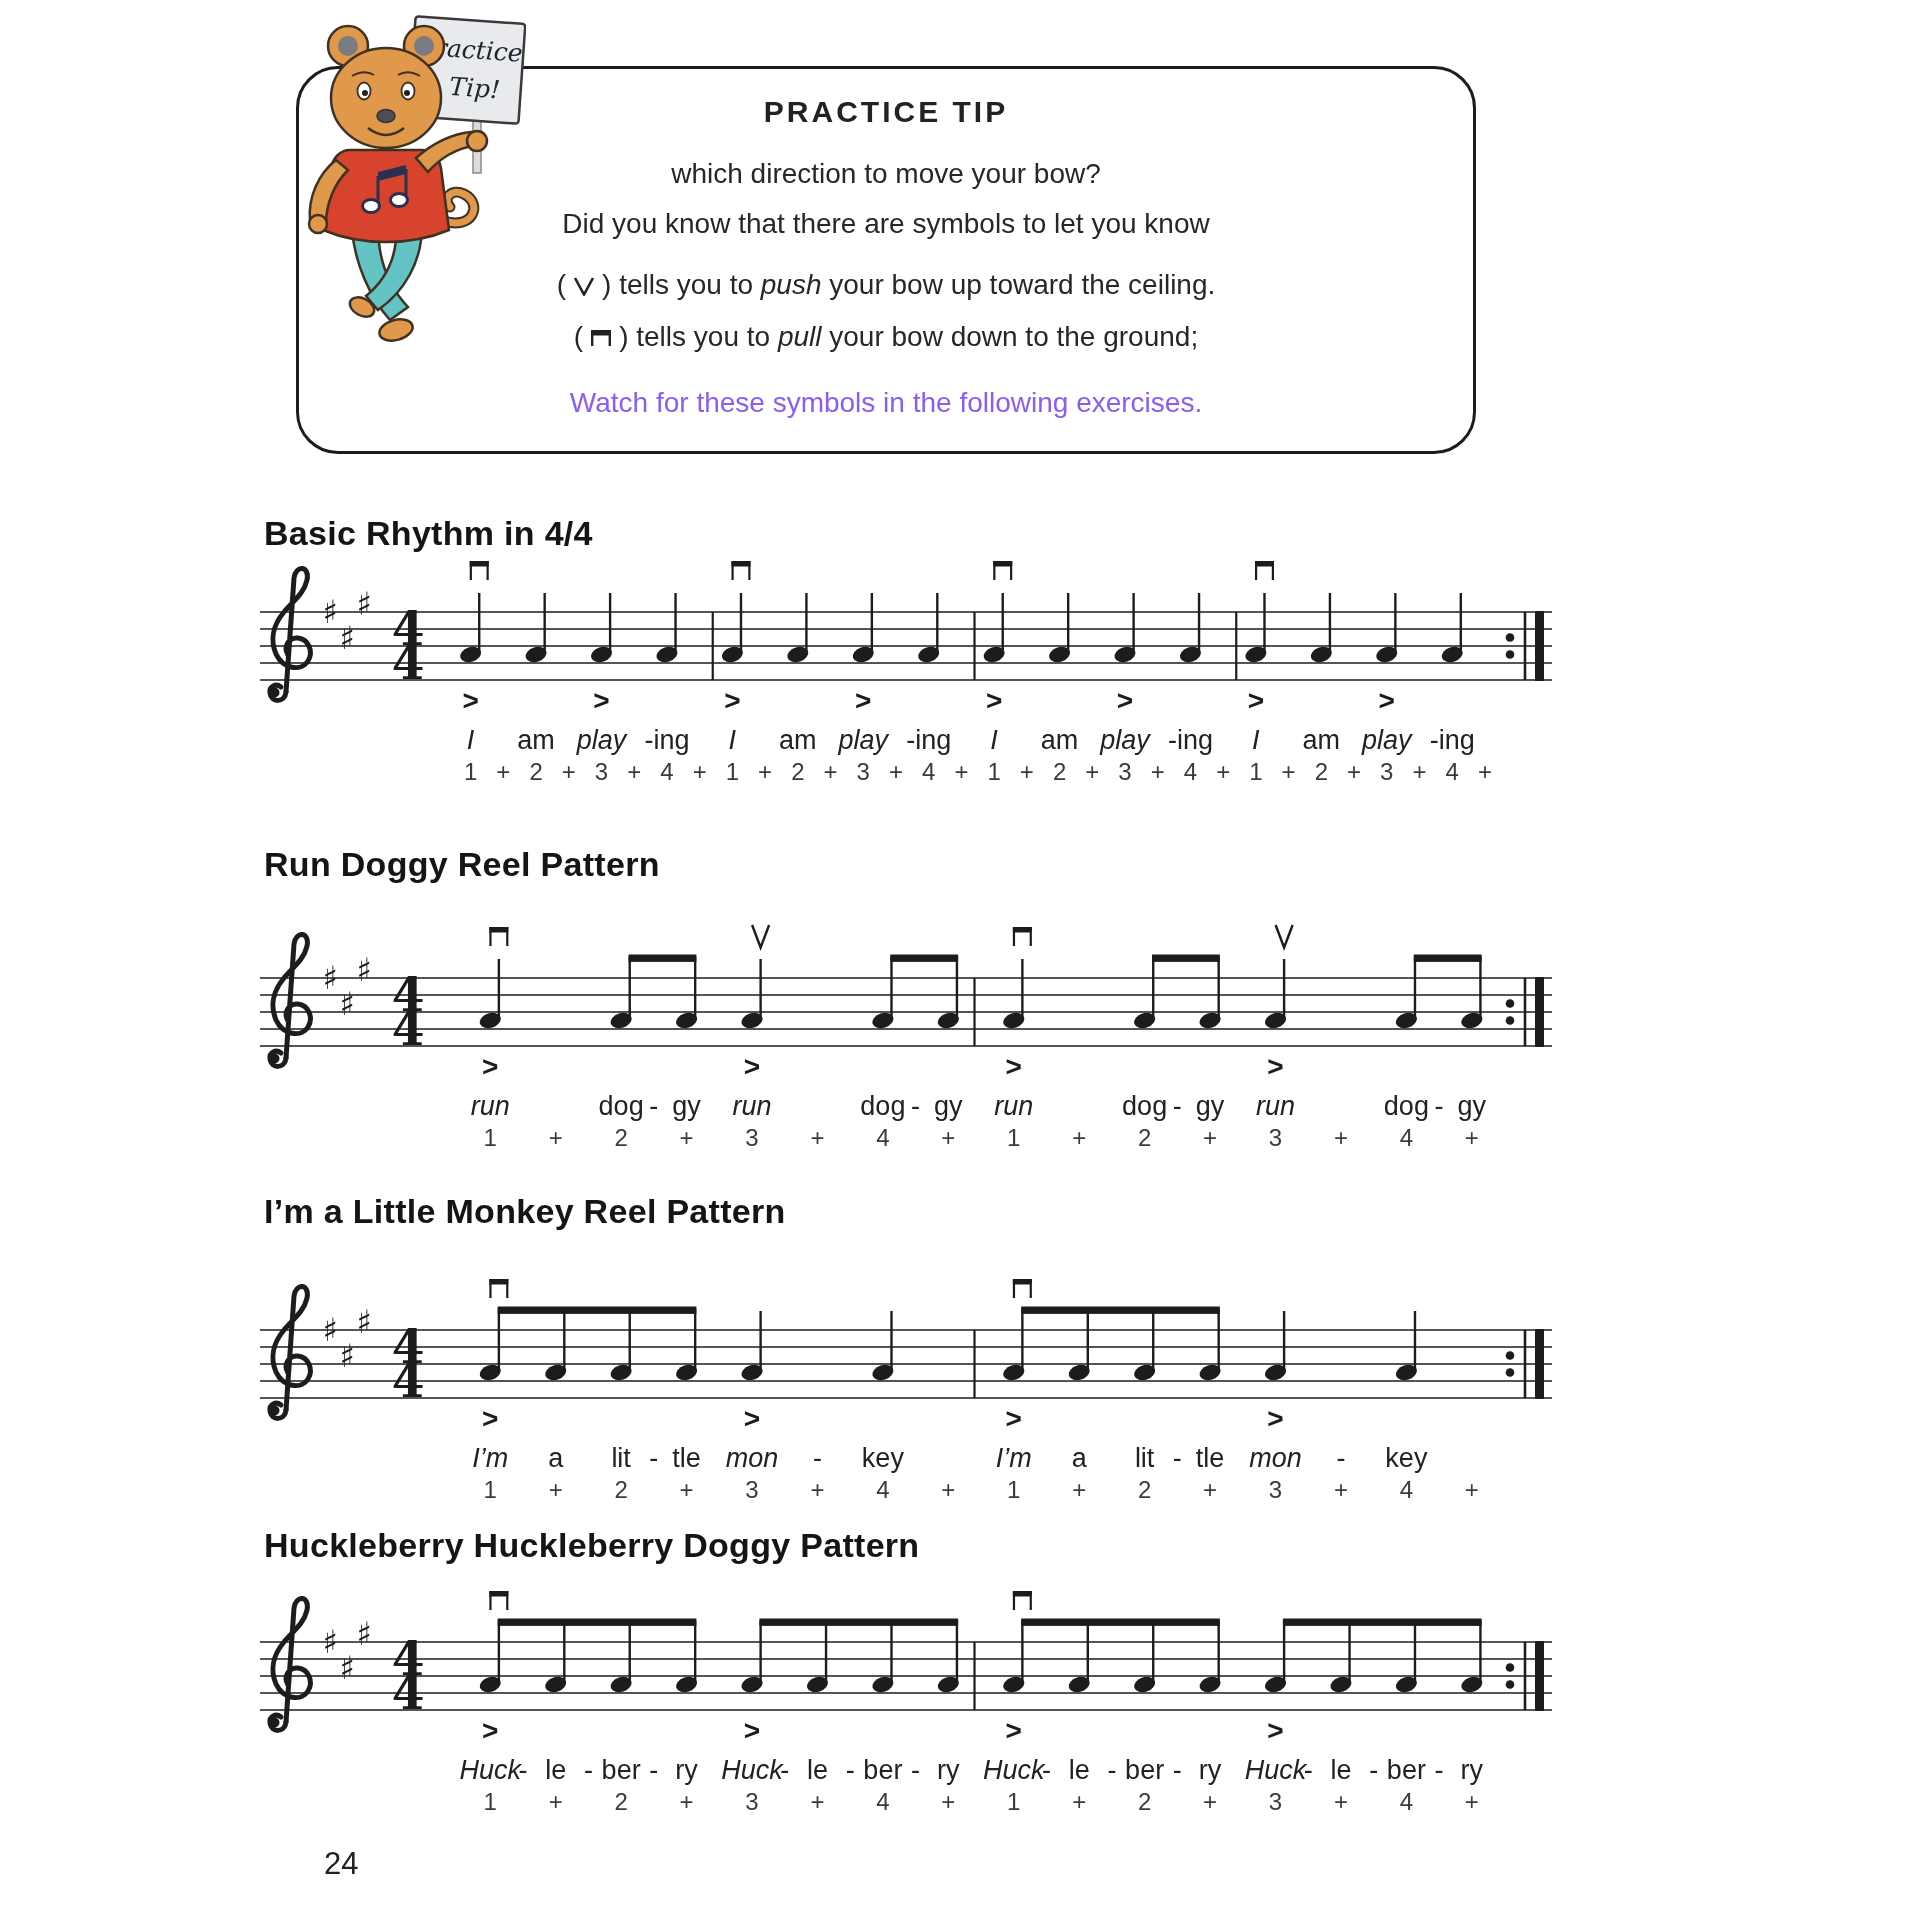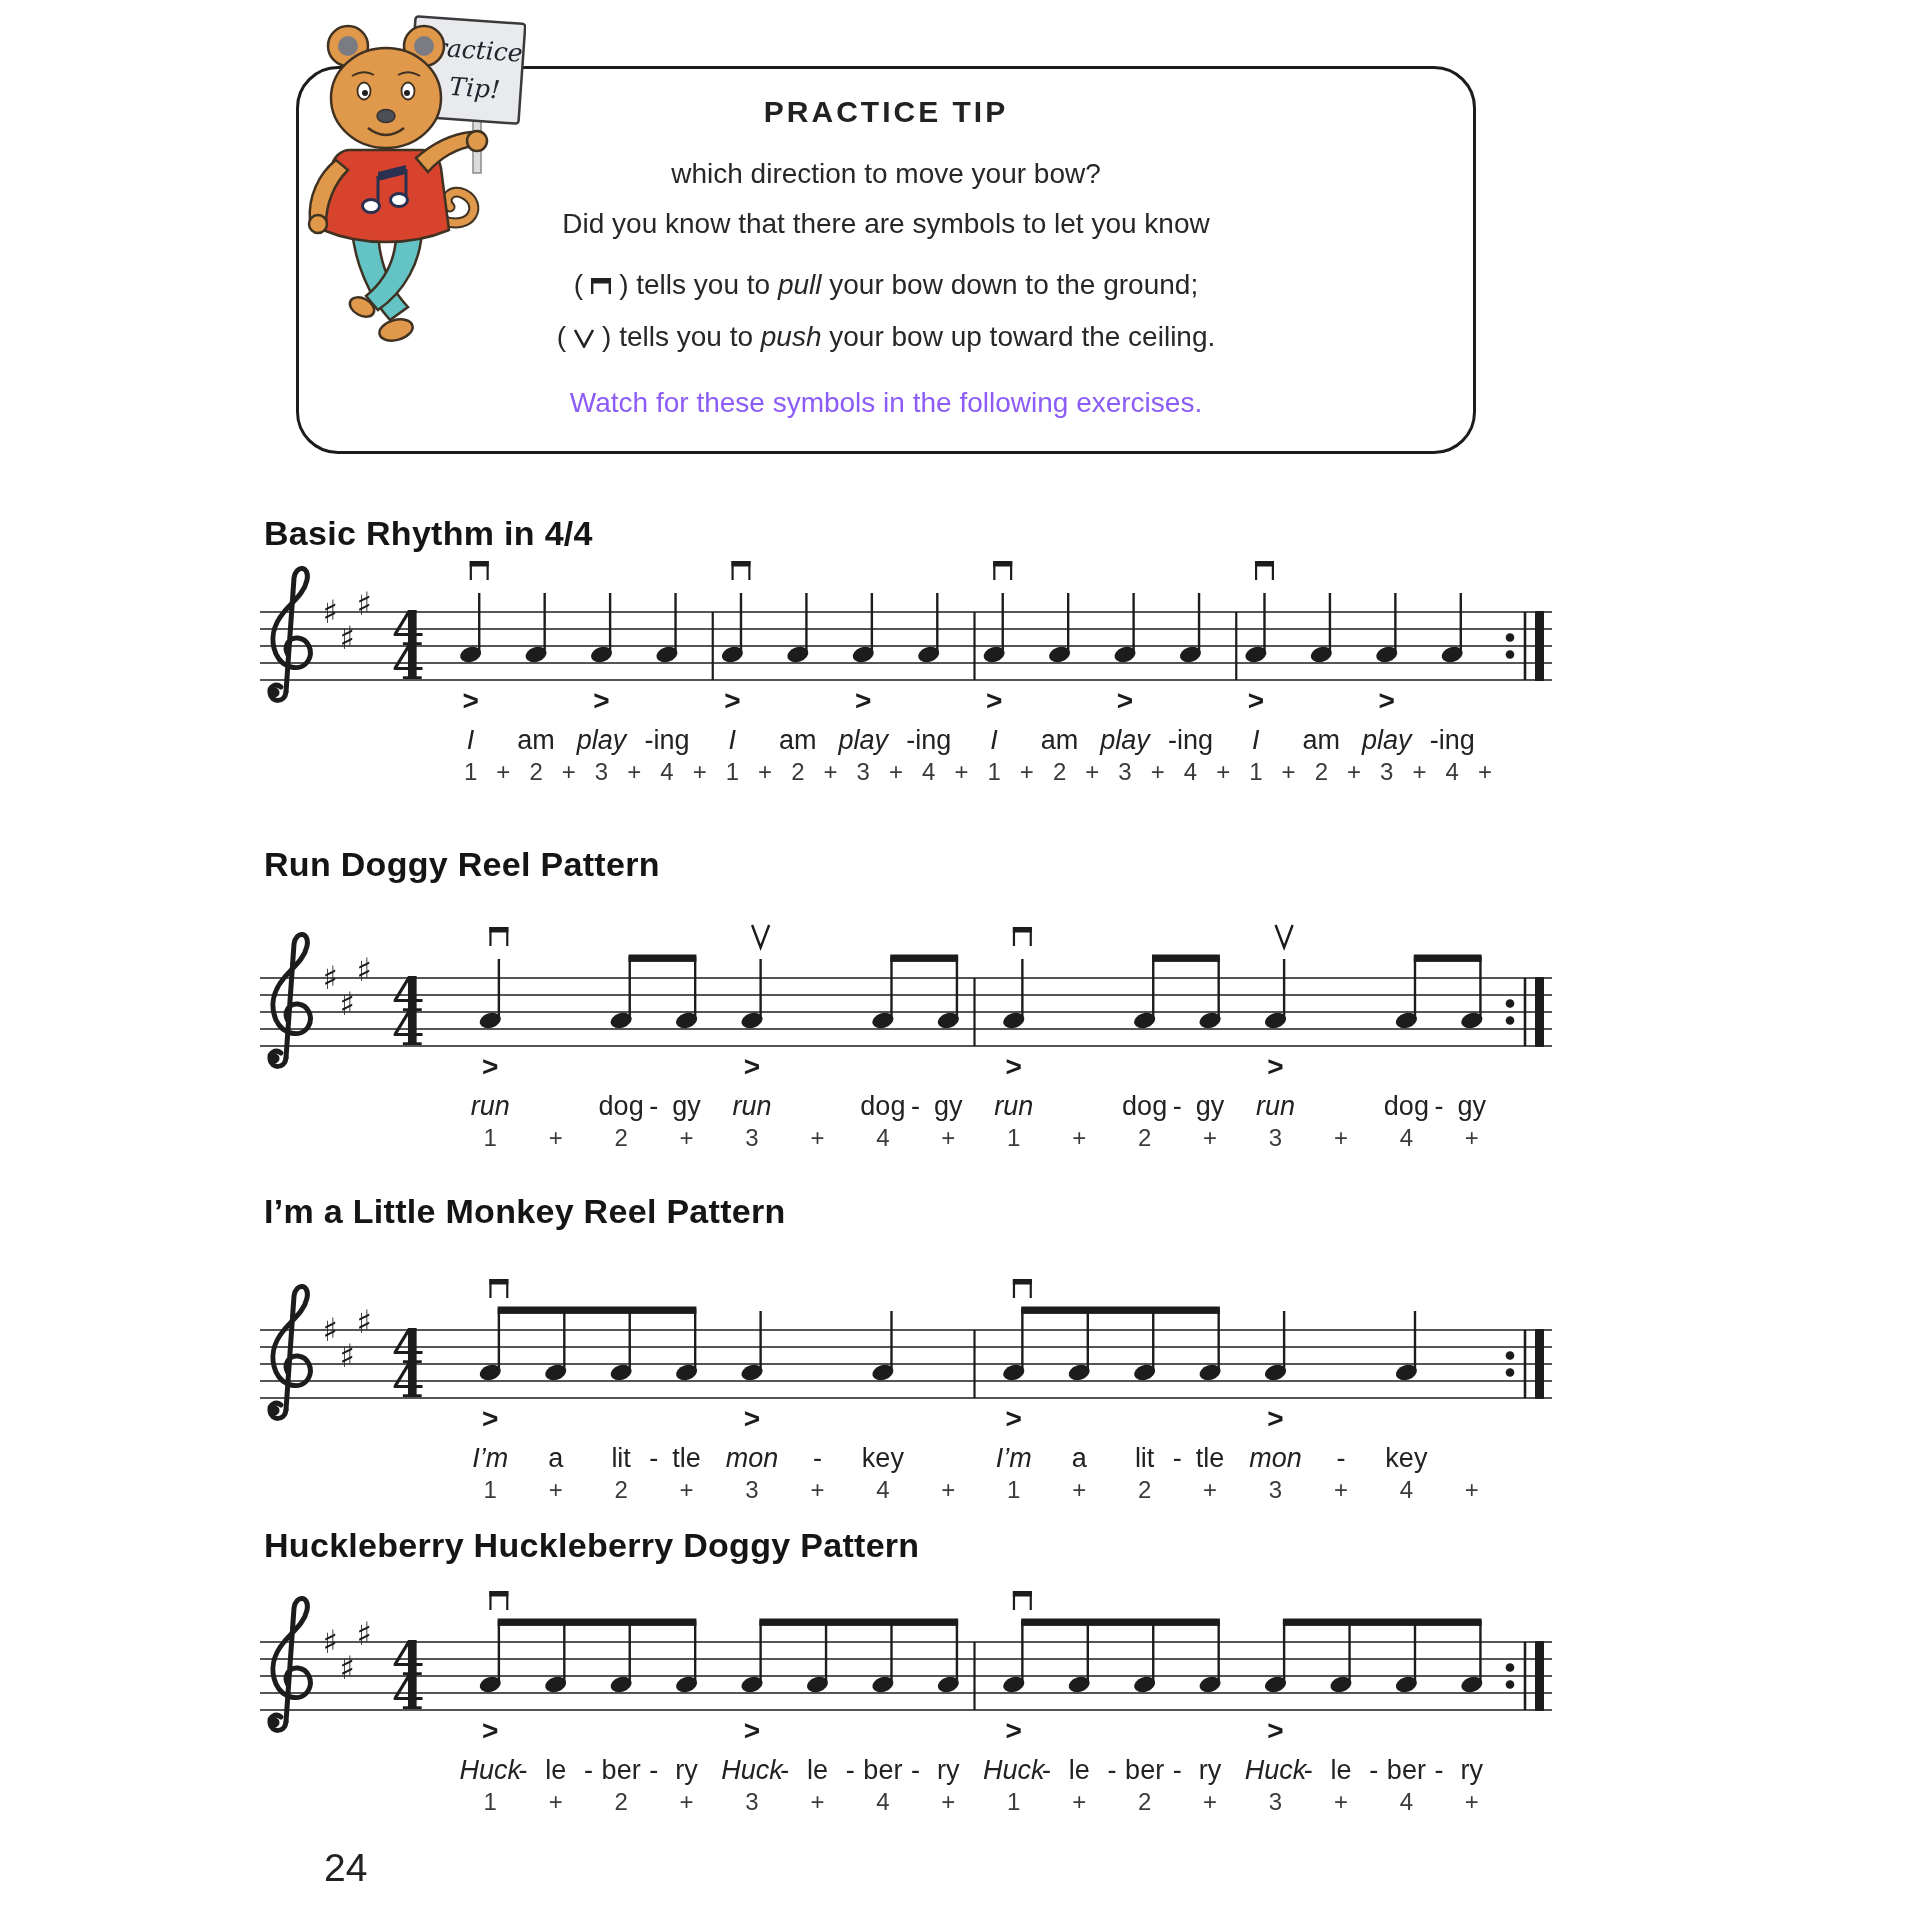--- a/index.html
+++ b/index.html
@@ -18,40 +18,40 @@
   .tip-bullet { font-size: 28px; color: #272727; line-height: 52px; }
   .tip-bullet em { font-style: italic; }
   .tip-outro { margin-top: 14px; font-size: 28px; color: #8b5cf6; line-height: 52px; }
   .bow-icon { display: inline-block; vertical-align: -2px; margin: 0 6px; }
 
   .mascot { position: absolute; left: 276px; top: 10px; }
 
   .ex-title { position: absolute; left: 264px; font-size: 34px; font-weight: 700; color: #151515; letter-spacing: 0.3px; }
   .staff-wrap { position: absolute; left: 256px; width: 1300px; height: 238px; }
 
-  .page-number { position: absolute; left: 324px; top: 1846px; font-size: 39px; color: #222; }
+  .page-number { position: absolute; left: 324px; top: 1846px; font-size: 31px; color: #222; }
 </style>
 </head>
 <body>
 
 <div id="page">
 
   <section class="tip-box">
     <h2 class="tip-title">PRACTICE TIP</h2>
     <p class="tip-intro-line">which direction to move your bow?</p>
     <p class="tip-intro-line">Did you know that there are symbols to let you know</p>
     <div class="tip-bullets">
       <p class="tip-bullet"><span>(</span><svg class="bow-icon" width="24" height="20" viewBox="0 0 24 20">
+            <path d="M3 2 L12 18.5 L21 2" fill="none" stroke="#222" stroke-width="2.6"></path>
+          </svg><span>)</span><span> tells you to </span><em>push</em><span> your bow up toward the ceiling.</span></p>
+      <p class="tip-bullet"><span>(</span><svg class="bow-icon" width="24" height="20" viewBox="0 0 24 20">
             <rect x="2" y="2" width="20" height="5.5" fill="#222"></rect>
             <line x1="3.2" y1="2" x2="3.2" y2="18" stroke="#222" stroke-width="2.4"></line>
             <line x1="20.8" y1="2" x2="20.8" y2="18" stroke="#222" stroke-width="2.4"></line>
           </svg><span>)</span><span> tells you to </span><em>pull</em><span> your bow down to the ground;</span></p>
-      <p class="tip-bullet"><span>(</span><svg class="bow-icon" width="24" height="20" viewBox="0 0 24 20">
-            <path d="M3 2 L12 18.5 L21 2" fill="none" stroke="#222" stroke-width="2.6"></path>
-          </svg><span>)</span><span> tells you to </span><em>push</em><span> your bow up toward the ceiling.</span></p>
     </div>
     <p class="tip-outro">Watch for these symbols in the following exercises.</p>
   </section>
 
   <svg class="mascot" width="250" height="345" viewBox="0 0 250 345">
 
     <g>
       <path d="M166 210 C196 222 208 194 188 184 C176 178 166 188 174 197" fill="none" stroke="#3f3222" stroke-width="11" stroke-linecap="round"></path>
       <path d="M166 210 C196 222 208 194 188 184 C176 178 166 188 174 197" fill="none" stroke="#e0984a" stroke-width="7" stroke-linecap="round"></path>
     </g>

